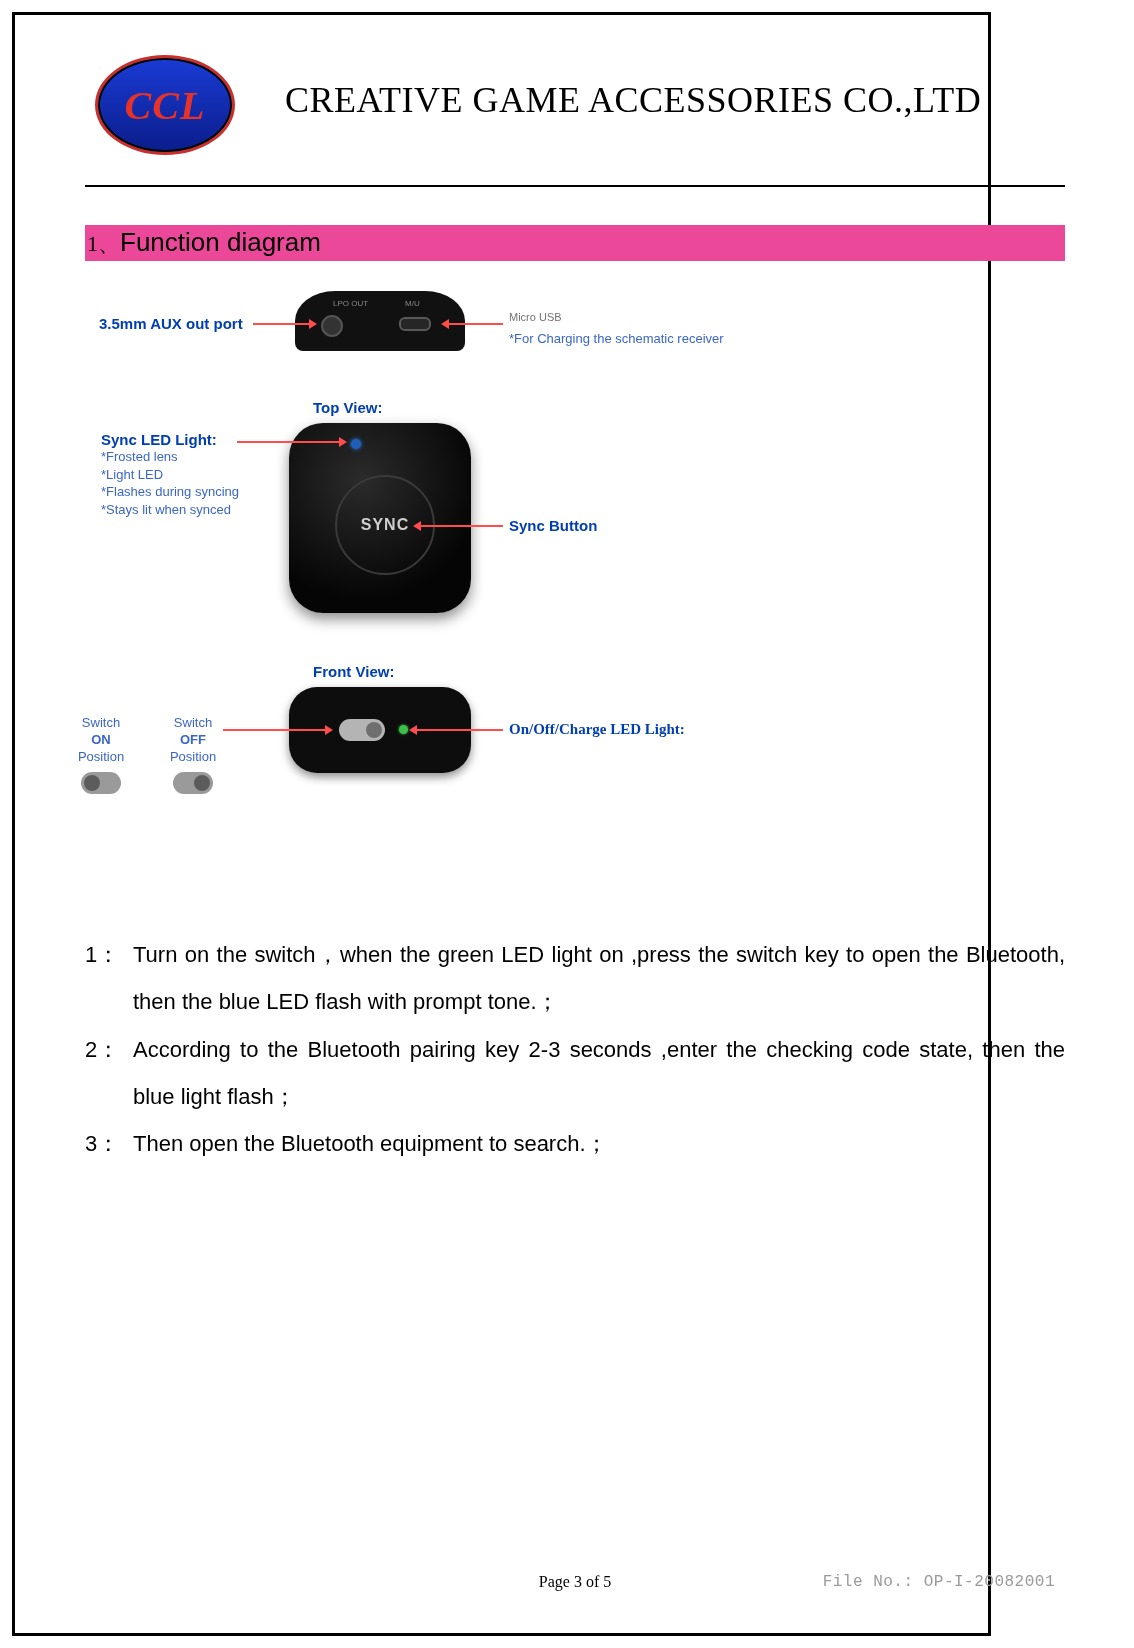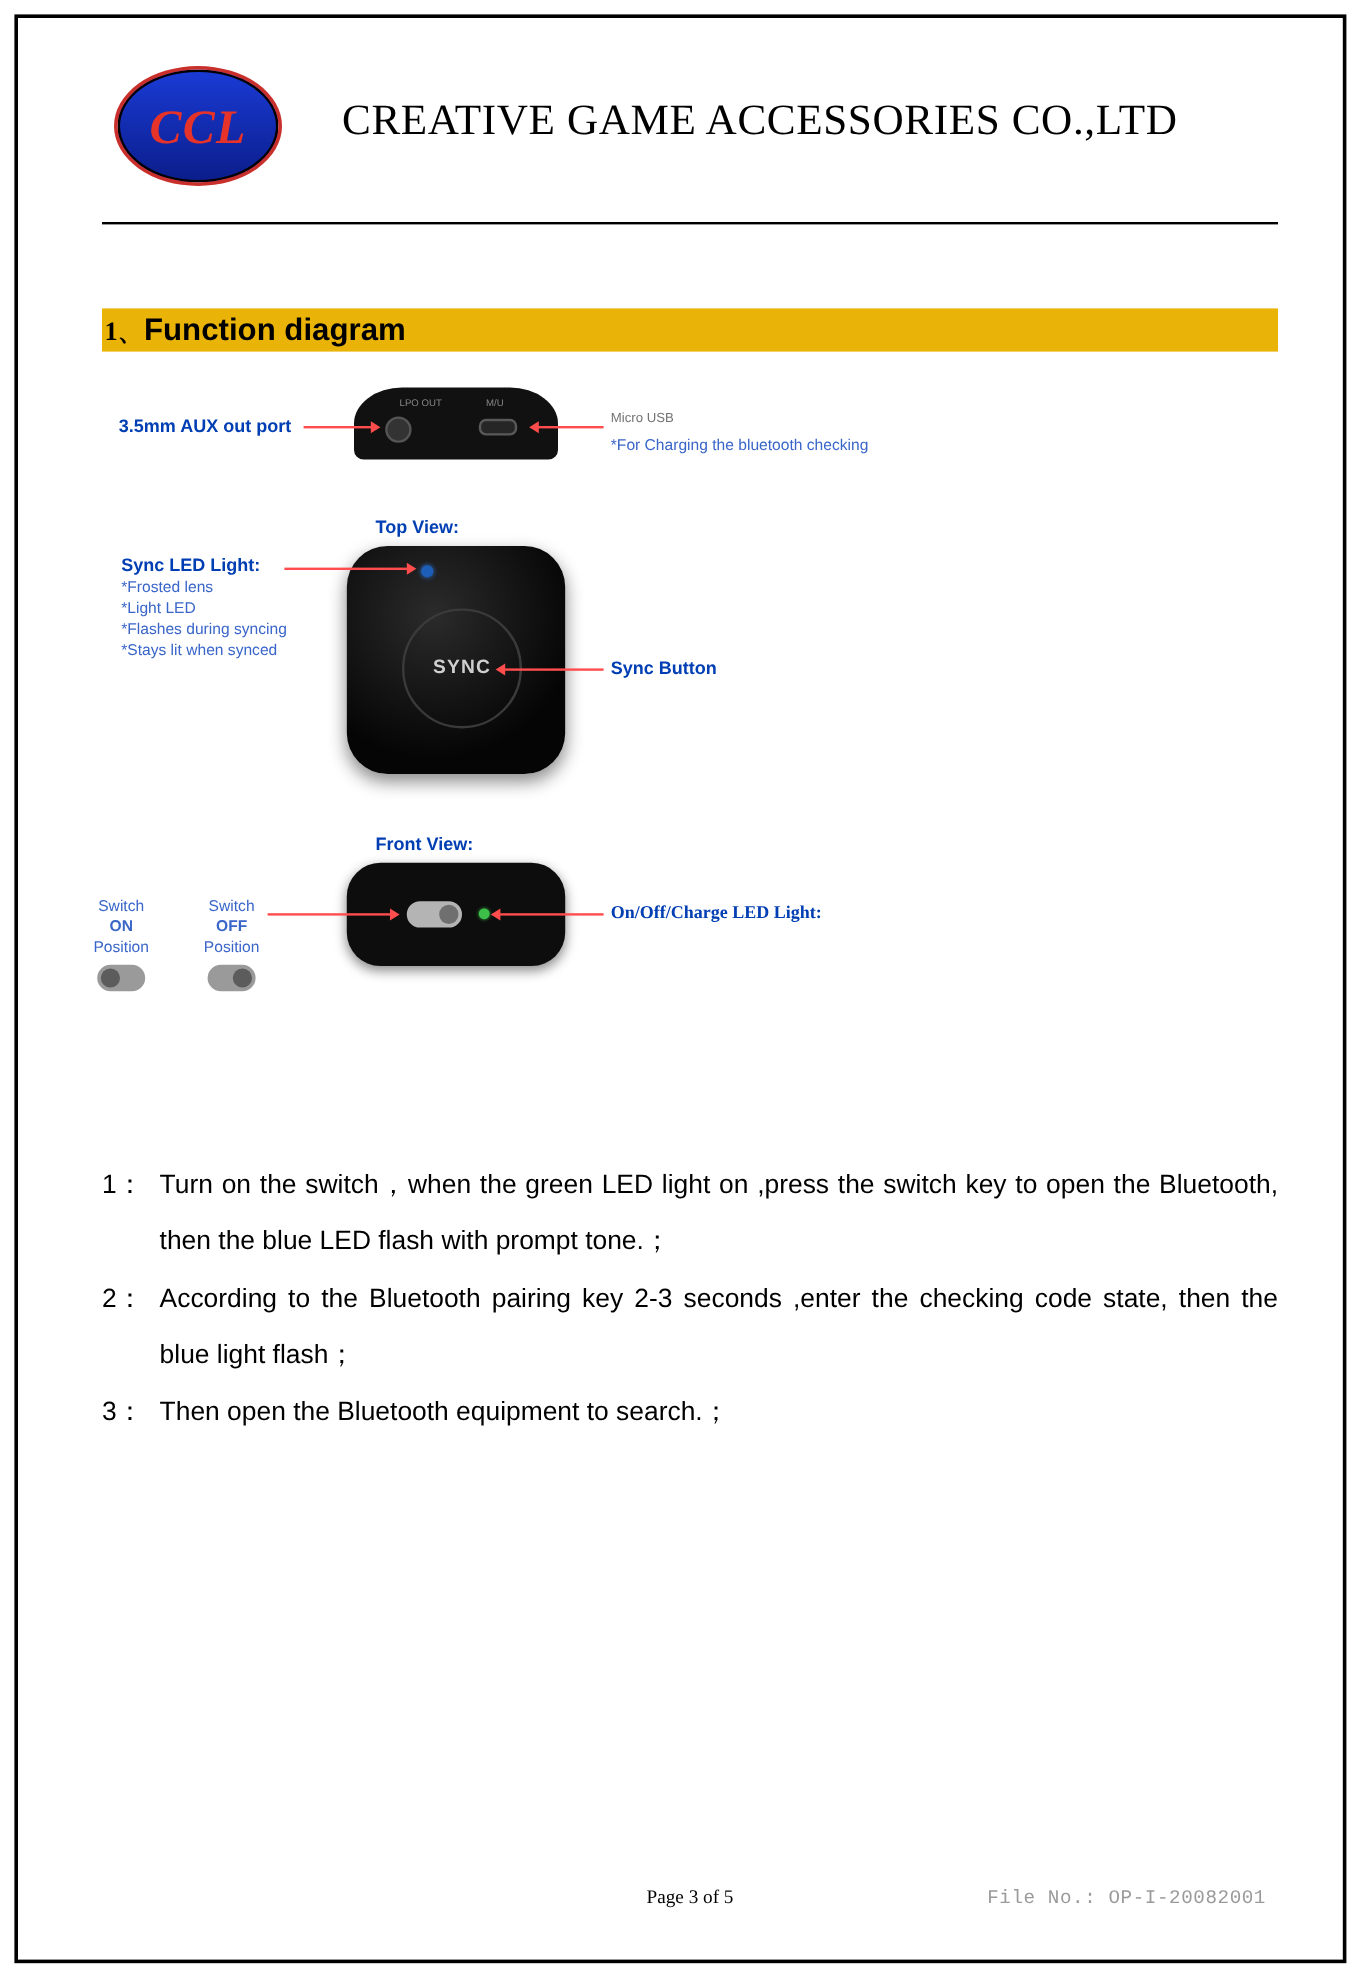--- a/index.html
+++ b/index.html
@@ -2,21 +2,21 @@
 <html><head>
 <meta charset="utf-8">
 <style>
   * { box-sizing: border-box; margin: 0; padding: 0; }
   html, body { width: 1134px; height: 1648px; background: #fff; }
   body { font-family: Arial, Helvetica, sans-serif; color: #000; position: relative; }
 
   .outer-border {
     position: absolute;
     left: 12px; top: 12px;
-    width: 1110px; height: 1624px;
+    width: 979px; height: 1624px;
     border: 3px solid #000;
   }
 
   .header-row {
     position: absolute;
     left: 60px; top: 40px;
     width: 1000px; height: 120px;
   }
 
   .logo {
@@ -72,25 +72,24 @@
     font-size: 32px;
     font-weight: 400;
     background: #f5f5f5;
     padding: 4px 2px 4px 2px;
     margin-top: 30px;
     margin-bottom: 18px;
   }
 
   .sub-heading {
     font-size: 26px;
-    font-weight: 700;
-    background: #eab308;
+    font-weight: 400;
+    background: #ec4899;
     padding: 2px 2px;
     margin-bottom: 20px;
-    margin-top: 32px;
   }
   .sub-heading .num {
     font-family: "Times New Roman", serif;
     font-size: 22px;
   }
 
   
   .diagram {
     position: relative;
     width: 720px;
@@ -416,21 +415,21 @@
       <div class="device-top-edge"></div>
       <div class="port-aux"></div>
       <div class="port-usb"></div>
       <div class="port-lbl-left">LPO OUT</div>
       <div class="port-lbl-right">M/U</div>
 
       <div class="cap-aux">3.5mm AUX out port</div>
       <div class="arrow-aux"></div>
 
       <div class="cap-usb">Micro USB</div>
-      <div class="cap-usb-sub">*For Charging the bluetooth checking</div>
+      <div class="cap-usb-sub">*For Charging the schematic receiver</div>
       <div class="arrow-usb"></div>
 
       <div class="cap-topview">Top View:</div>
 
       <div class="device-top"></div>
       <div class="sync-circle">SYNC</div>
       <div class="sync-led"></div>
 
       <div class="cap-syncled">
         <div class="t">Sync LED Light:</div>

